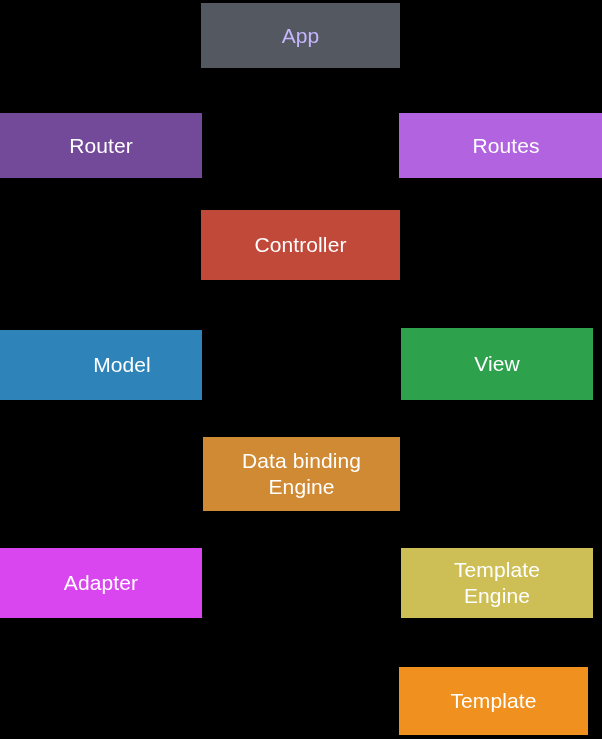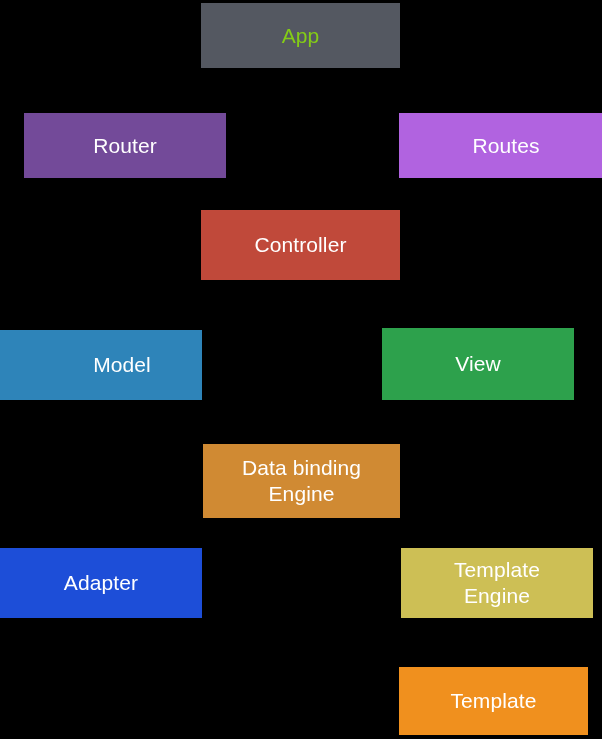--- a/index.html
+++ b/index.html
@@ -35,43 +35,43 @@
   }
   .node-label {
     display: block;
     white-space: pre-line;
   }
 </style>
 </head>
 <body>
 
 <div id="canvas" style="background: rgb(0, 0, 0);">
-    <div class="node" style="left: 201px; top: 3px; width: 199px; height: 65px; background: rgb(84, 88, 97); color: #84cc16;">
+    <div class="node" style="left: 201px; top: 3px; width: 199px; height: 65px; background: rgb(84, 88, 97); color: #c4b5fd;">
       <span class="node-label">App</span>
     </div>
-    <div class="node" style="left: 0px; top: 113px; width: 202px; height: 65px; background: rgb(115, 74, 153); color: rgb(255, 255, 255); margin-left: 24px;">
+    <div class="node" style="left: 0px; top: 113px; width: 202px; height: 65px; background: rgb(115, 74, 153); color: rgb(255, 255, 255);">
       <span class="node-label">Router</span>
     </div>
     <div class="node" style="left: 399px; top: 113px; width: 214px; height: 65px; background: rgb(177, 99, 224); color: rgb(255, 255, 255);">
       <span class="node-label">Routes</span>
     </div>
     <div class="node" style="left: 201px; top: 210px; width: 199px; height: 70px; background: rgb(192, 73, 58); color: rgb(255, 255, 255);">
       <span class="node-label">Controller</span>
     </div>
     <div class="node" style="left: 0px; top: 330px; width: 202px; height: 70px; background: rgb(46, 132, 185); color: rgb(255, 255, 255); padding-left: 48px;">
       <span class="node-label">Model</span>
     </div>
-    <div class="node" style="left: 382px; top: 328px; width: 192px; height: 72px; background: rgb(45, 161, 76); color: rgb(255, 255, 255);">
+    <div class="node" style="left: 401px; top: 328px; width: 192px; height: 72px; background: rgb(45, 161, 76); color: rgb(255, 255, 255);">
       <span class="node-label">View</span>
     </div>
-    <div class="node" style="left: 203px; top: 437px; width: 197px; height: 74px; background: rgb(208, 138, 51); color: rgb(255, 255, 255); margin-top: 7px;">
+    <div class="node" style="left: 203px; top: 437px; width: 197px; height: 74px; background: rgb(208, 138, 51); color: rgb(255, 255, 255);">
       <span class="node-label">Data binding
 Engine</span>
     </div>
-    <div class="node" style="left: 0px; top: 548px; width: 202px; height: 70px; background: #1d4ed8; color: rgb(255, 255, 255);">
+    <div class="node" style="left: 0px; top: 548px; width: 202px; height: 70px; background: #d946ef; color: rgb(255, 255, 255);">
       <span class="node-label">Adapter</span>
     </div>
     <div class="node" style="left: 401px; top: 548px; width: 192px; height: 70px; background: rgb(205, 191, 85); color: rgb(255, 255, 255);">
       <span class="node-label">Template
 Engine</span>
     </div>
     <div class="node" style="left: 399px; top: 667px; width: 189px; height: 68px; background: rgb(240, 144, 30); color: rgb(255, 255, 255);">
       <span class="node-label">Template</span>
     </div>
   </div>

